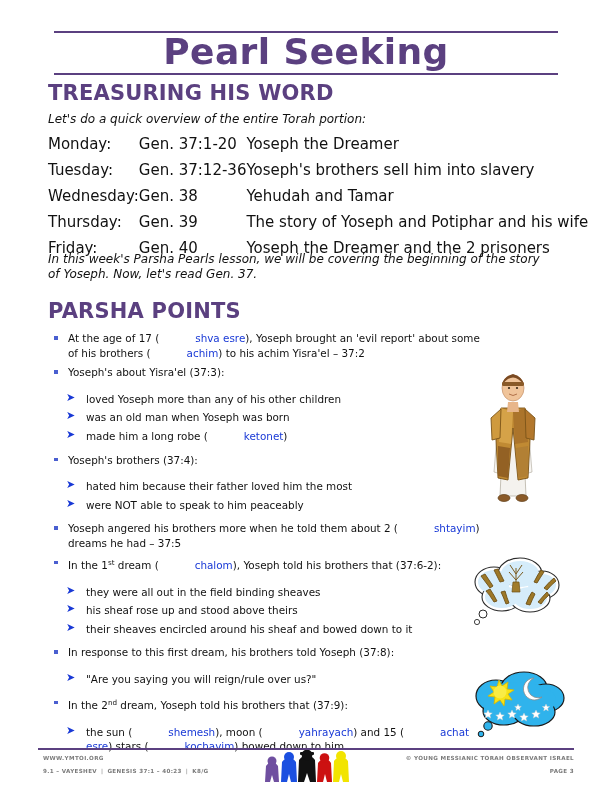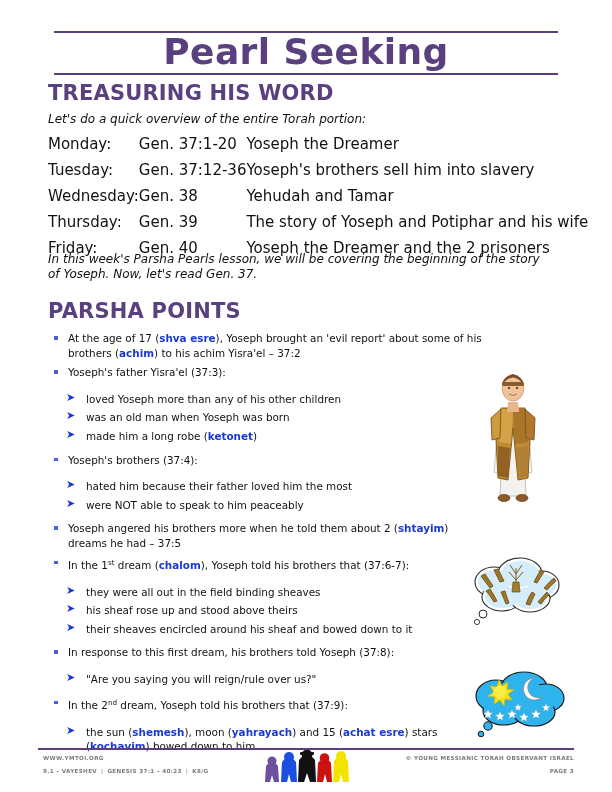--- a/index.html
+++ b/index.html
@@ -134,21 +134,22 @@
     position: absolute;
     left: 0px;
     top: -1px;
     color: #1939d6;
     font-size: 11px;
     font-weight: bold;
     line-height: 14.6px;
   }
   .hw {
     color: #1939d6;
-    font-weight: bold;
+    font-weight: normal;
+    padding-left: 36px;
   }
   .sup { font-size: 7.2px; vertical-align: super; }
 
   .spacer-2 { height: 3px; }
   .spacer-3 { height: 5px; }
 
   
   .illus {
     position: absolute;
   }
@@ -249,21 +250,21 @@
 
   <div class="points">
 
     <div class="pt">
       <span class="sq"></span>
       <span>At the age of 17 (</span><span class="hw">shva esre</span><span>), Yoseph brought an 'evil report' about some of his brothers (</span><span class="hw">achim</span><span>) to his achim Yisra'el – 37:2</span>
     </div>
 
     <div class="pt">
       <span class="sq"></span>
-      <span>Yoseph's father Yisra'el (37:3):</span>
+      <span>Yoseph's about Yisra'el (37:3):</span>
     </div>
     <div class="spacer-2"></div>
     <div class="sub">
       <span class="arrow">➤</span>
       <span>loved Yoseph more than any of his other children</span>
     </div>
     <div class="sub">
       <span class="arrow">➤</span>
       <span>was an old man when Yoseph was born</span>
     </div>
@@ -288,21 +289,21 @@
     </div>
     <div class="spacer-3"></div>
 
     <div class="pt">
       <span class="sq"></span>
       <span>Yoseph angered his brothers more when he told them about 2 (</span><span class="hw">shtayim</span><span>) dreams he had – 37:5</span>
     </div>
 
     <div class="pt">
       <span class="sq"></span>
-      <span>In the 1</span><span class="sup">st</span><span> dream (</span><span class="hw">chalom</span><span>), Yoseph told his brothers that (37:6-7):</span>
+      <span>In the 1</span><span class="sup">st</span><span> dream (</span><span class="hw">chalom</span><span>), Yoseph told his brothers that (37:6-2):</span>
     </div>
     <div class="spacer-2"></div>
     <div class="sub">
       <span class="arrow">➤</span>
       <span>they were all out in the field binding sheaves</span>
     </div>
     <div class="sub">
       <span class="arrow">➤</span>
       <span>his sheaf rose up and stood above theirs</span>
     </div>

